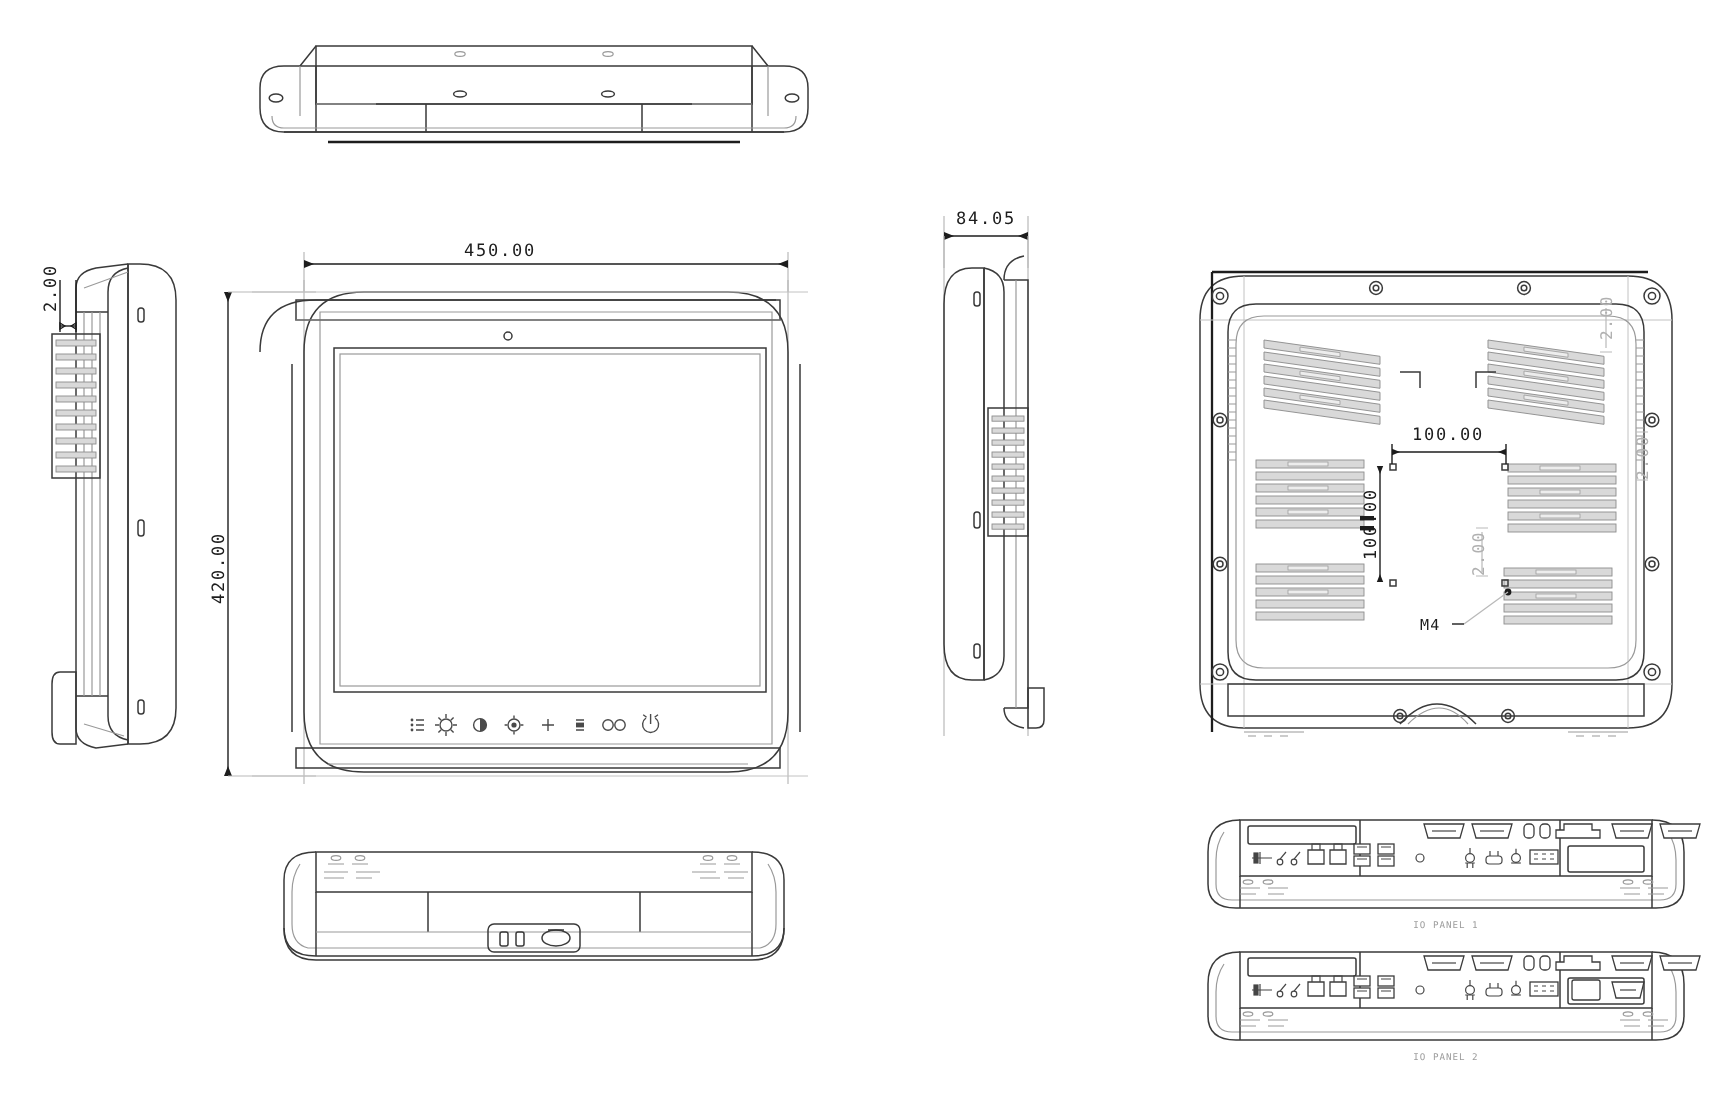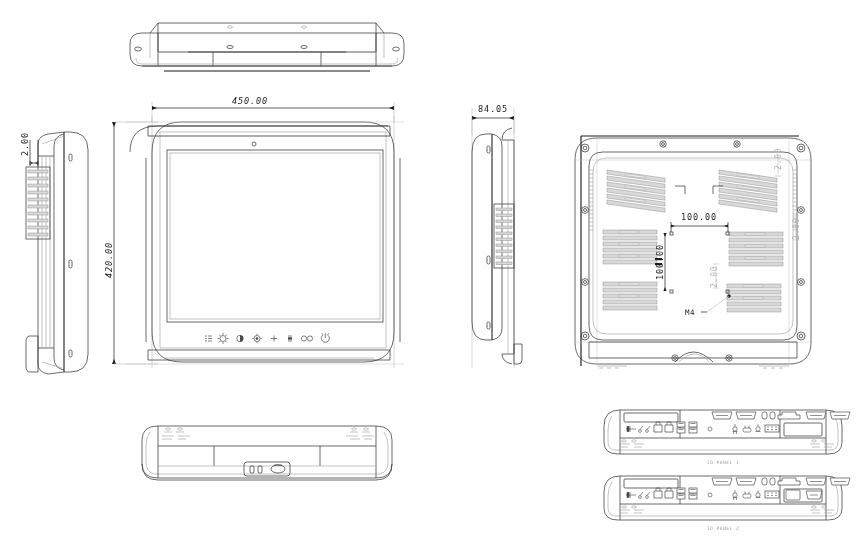--- a/index.html
+++ b/index.html
@@ -95,21 +95,21 @@
 
       <path class="dim" d="M22 18 L22 44"></path>
       <path class="dim" d="M30 18 L30 44"></path>
       <path class="dim" d="M22 41 L30 41"></path>
       <path class="dim" d="M22 39.5 L24.4 41 L22 42.5 Z" fill="#1d1d1d"></path>
       <path class="dim" d="M30 39.5 L27.6 41 L30 42.5 Z" fill="#1d1d1d"></path>
       <text class="lbl" transform="translate(20,34) rotate(-90)">2.00</text>
     </svg>
   </div>
 
-  <div class="view" style="left:104px;top:92px;font-style:italic;">
+  <div class="view" style="left:104px;top:116px;">
     <svg width="300" height="282" viewBox="0 0 300 282">
 
       <path class="dimf" d="M48 10 L48 30 M290 10 L290 30"></path>
       <path class="dim" d="M48 16 L290 16"></path>
       <path class="dotk" d="M48 14 L53 16 L48 18 Z"></path>
       <path class="dotk" d="M290 14 L285 16 L290 18 Z"></path>
       <text class="lbl" x="146" y="12" text-anchor="middle">450.00</text>
 
       <path class="dim" d="M10 30 L10 272"></path>
       <path class="dotk" d="M8 30 L10 35 L12 30 Z"></path>
@@ -212,21 +212,21 @@
         <rect class="vent" x="44" y="166" width="16" height="2.6"></rect>
       </g>
       <rect class="ln" x="42" y="108" width="20" height="64" fill="none"></rect>
       <rect class="ln" x="35" y="50" width="3" height="7" rx="1.4"></rect>
       <rect class="ln" x="35" y="160" width="3" height="8" rx="1.4"></rect>
       <rect class="ln" x="35" y="226" width="3" height="7" rx="1.4"></rect>
       <path class="ln" d="M62 248 L70 248 L70 264 Q70 268 66 268 L62 268 Z"></path>
     </svg>
   </div>
 
-  <div class="view" style="left:567px;top:130px;">
+  <div class="view" style="left:592px;top:130px;">
     <svg width="260" height="256" viewBox="0 0 260 256">
 
       <path class="ln" d="M30 8 L222 8 Q244 8 244 30 L244 212 Q244 234 222 234 L30 234 Q8 234 8 212 L8 30 Q8 8 30 8 Z"></path>
       <path class="ln2" d="M14 6 L14 236"></path>
       <path class="ln2" d="M14 6 L232 6"></path>
       <path class="lnx" d="M8 30 L244 30 M8 212 L244 212"></path>
       <path class="lnx" d="M30 8 L30 234 M222 8 L222 234"></path>
 
       <path class="ln" d="M36 22 L216 22 Q230 22 230 36 L230 196 Q230 210 216 210 L36 210 Q22 210 22 196 L22 36 Q22 22 36 22 Z"></path>
       <path class="lnf" d="M40 28 L212 28 Q226 28 226 42 L226 190 Q226 204 212 204 L40 204 Q26 204 26 190 L26 42 Q26 28 40 28 Z"></path>

